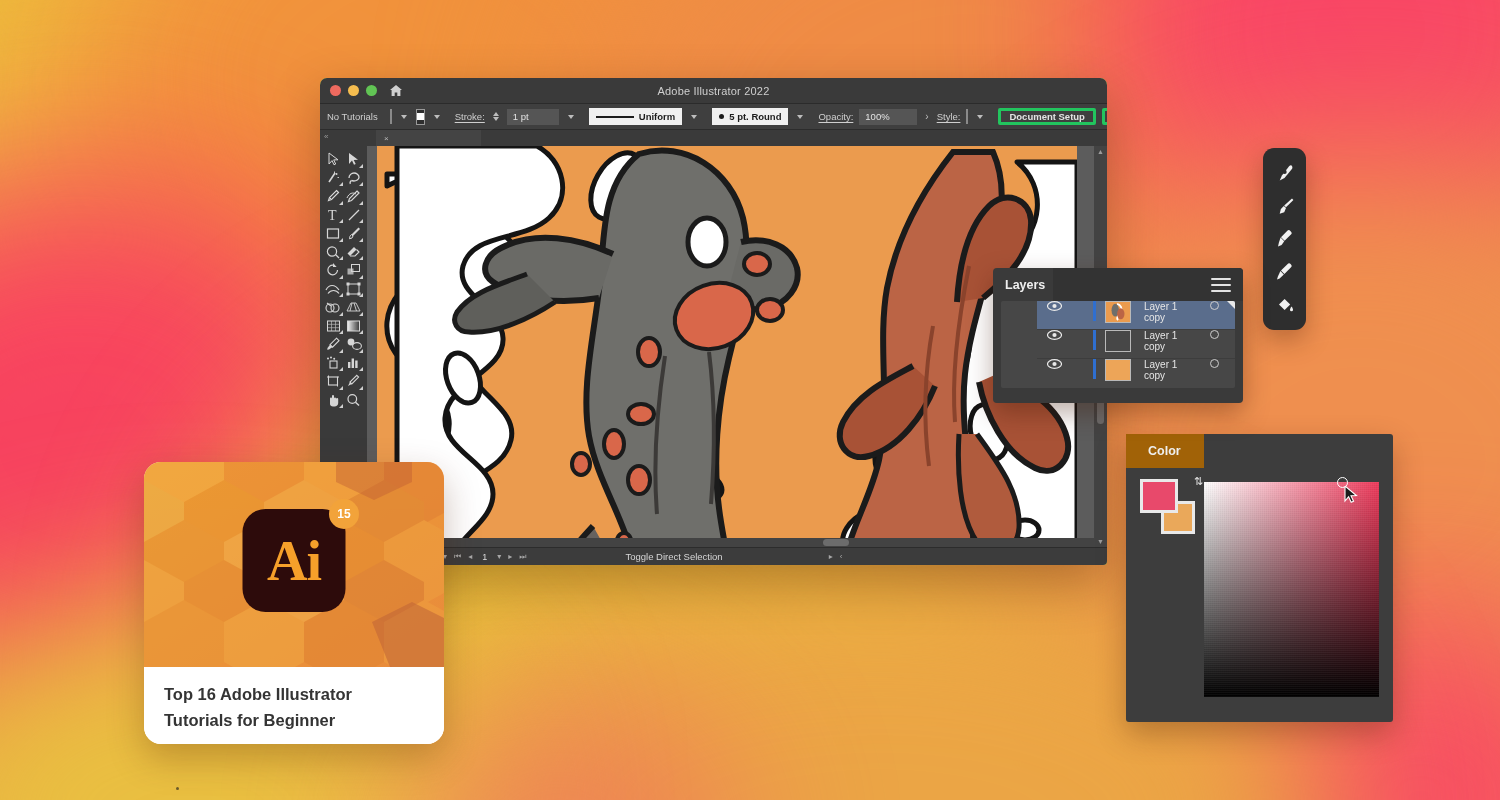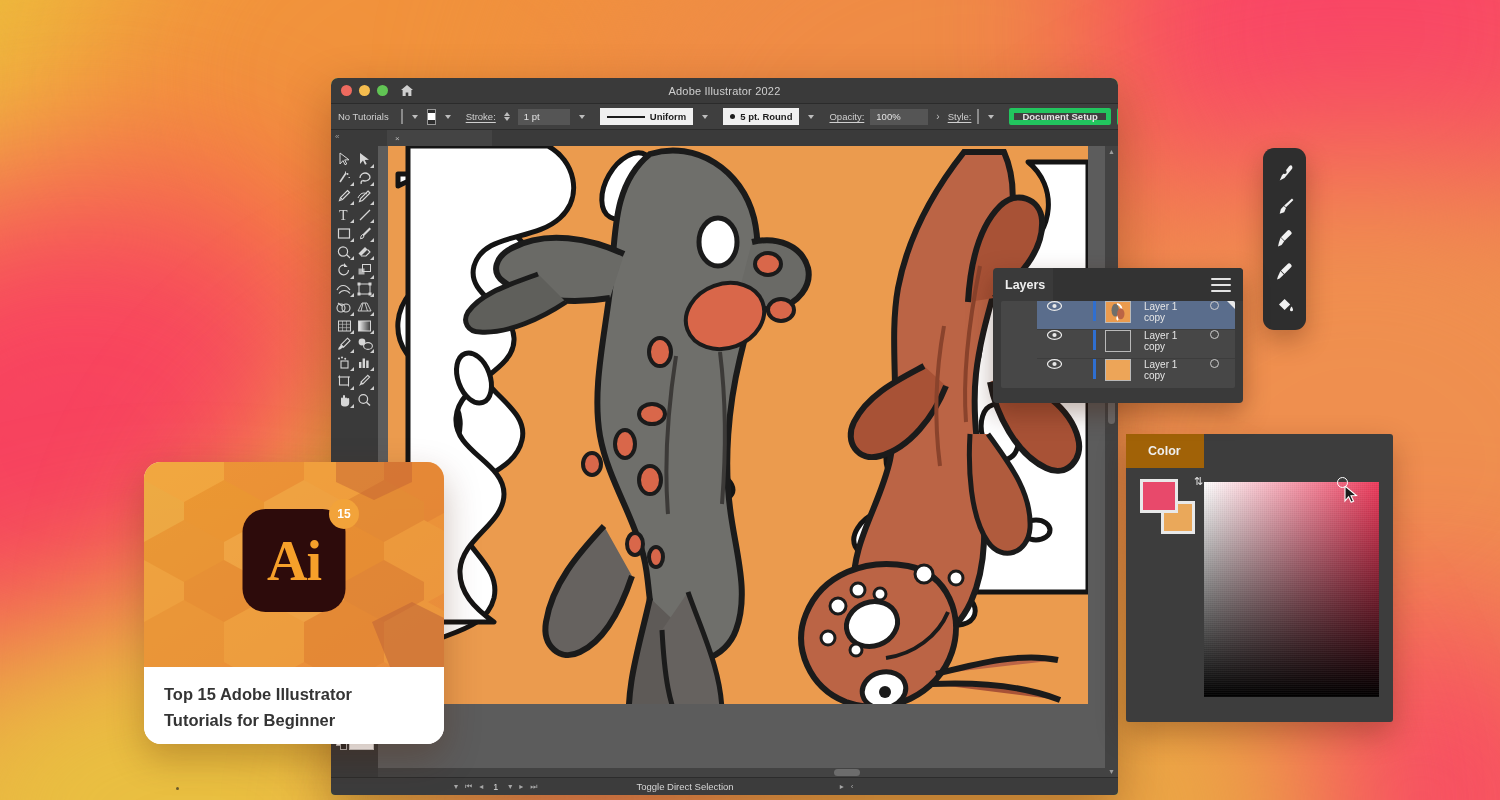--- a/index.html
+++ b/index.html
@@ -20,21 +20,21 @@
   .b-orange2 { left:560px; top:-200px; width:820px; height:700px; background:#ef8b45; }
   .b-pink2   { left:1090px;top:-250px; width:560px; height:560px; background:#fb3d6a; opacity:.9;}
   .b-orange3 { left:1010px;top:150px; width:700px; height:620px; background:#ef8f4f; }
   .b-pink3   { left:1210px;top:610px; width:420px; height:380px; background:#fb3d6a; opacity:.85;}
   .b-orange4 { left:430px; top:560px; width:900px; height:500px; background:#eba545; }
   .b-yellow3 { left:-120px;top:600px; width:620px; height:420px; background:#e9bf41; }
   .b-pink4   { left:380px; top:690px; width:360px; height:300px; background:#f4566b; opacity:.45;}
 
   
   #ai-window {
-    position:absolute; left:331px; top:78px; width:787px; height:717px;
+    position:absolute; left:320px; top:78px; width:787px; height:487px;
     background:#bef264; border-radius:7px 7px 4px 4px;
     box-shadow:0 18px 50px rgba(70,25,0,.33);
     overflow:hidden; z-index:10;
   }
   #titlebar {
     height:26px; background:#3a3a3a; display:flex; align-items:center;
     position:relative; border-bottom:1px solid #2b2b2b;
   }
   .traffic { display:flex; gap:7px; padding-left:10px; align-items:center; }
   .tl { width:11px; height:11px; border-radius:50%; }
@@ -73,21 +73,21 @@
     padding:0 6px; font-size:9.5px; min-width:52px;
   }
   .pillbox {
     background:#f0f0f0; color:#1c1c1c; height:17px; display:flex; align-items:center;
     gap:5px; padding:0 7px; font-size:9.5px; font-weight:400;
   }
   .pillbox .dashline { width:38px; height:2px; background:#1c1c1c; }
   .pillbox .dot { width:5px; height:5px; border-radius:50%; background:#1c1c1c; }
   .arrowglyph { color:#bdbdbd; font-size:10px; padding:0 2px;}
   .btn-outline {
-    border:5px solid #22c55e; border-radius:2px; height:17px; display:flex;
+    border:3px solid #22c55e; border-radius:2px; height:17px; display:flex;
     align-items:center; padding:0 8px; color:#e4e4e4; font-size:9.5px; font-weight:600;
   }
   .sw-style { width:17px; height:15px; border:1px solid #8a8a8a; background:#e8e8e8; }
 
   
   #docstrip { height:16px; background:#3a3a3a; display:flex; align-items:center; position:relative; }
   #tb-collapse { position:absolute; left:4px; top:2px; font-size:8px; color:#9a9a9a; }
   #doctab {
     margin-left:56px; width:105px; height:16px; background:#444;
     display:flex; align-items:center; padding-left:8px;
@@ -827,17 +827,17 @@
       </g>
       <polygon points="228,160 268,140 300,156 300,205 246,205" fill="#c06536" opacity=".55"></polygon>
       <polygon points="192,0 230,-18 268,0 268,20 230,38 192,20" fill="#c25f34" opacity=".45"></polygon>
     </svg>
     <div id="ai-logo">
       <span>Ai</span>
     </div>
     <div id="ai-badge">15</div>
   </div>
   <div id="card-body">
-    <div id="card-title">Top 15 Adobe Illustrator Tutorials for Beginner</div>
+    <div id="card-title">Top 16 Adobe Illustrator Tutorials for Beginner</div>
   </div>
 </div>
 
 <div class="tiny-dot"></div>
 
 </body></html>

